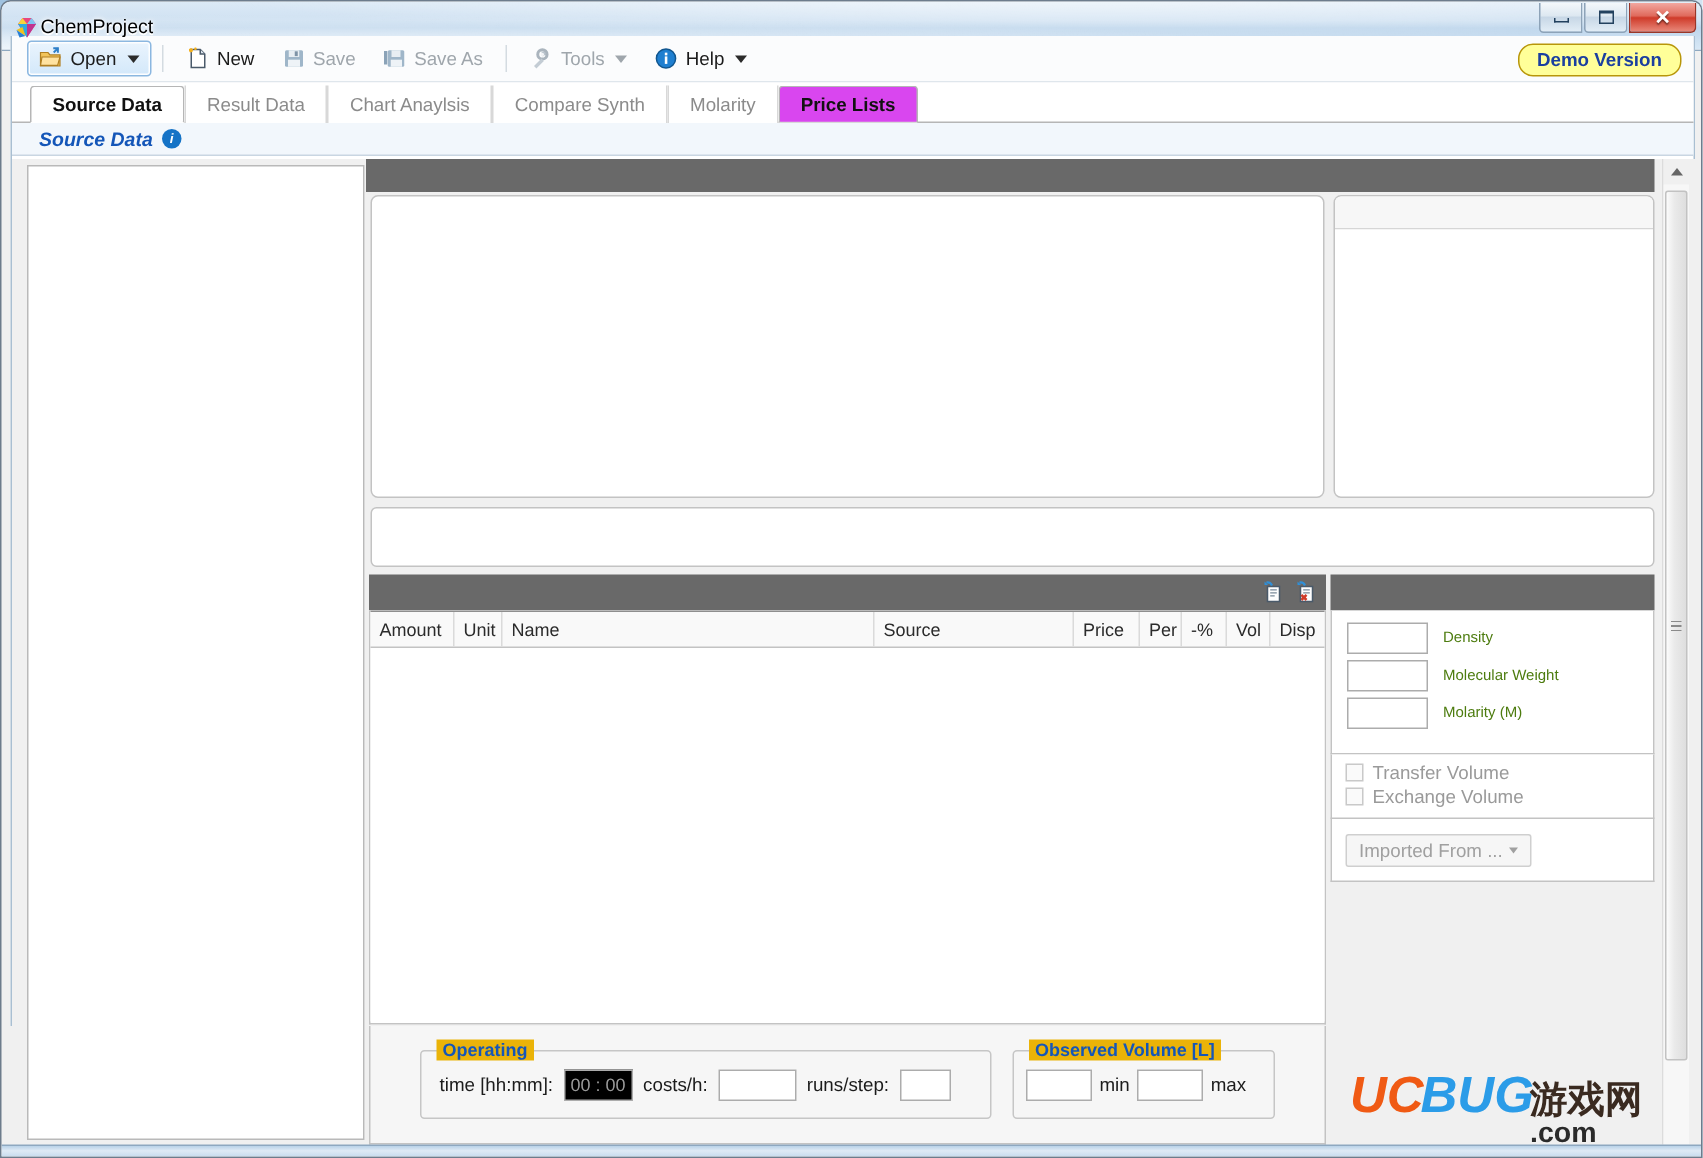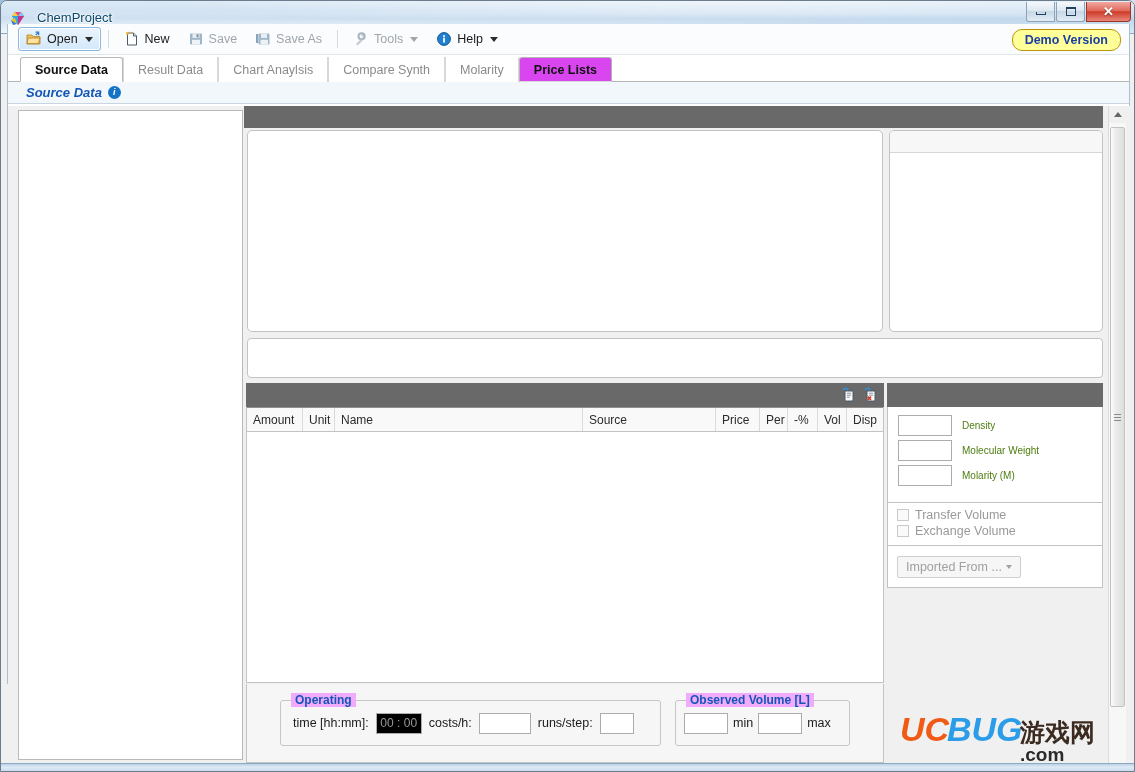--- a/index.html
+++ b/index.html
@@ -35,21 +35,21 @@
     content:"";position:absolute;left:0;top:0;width:100%;height:100%;
     background:
       radial-gradient(ellipse at 16% 120%, rgba(255,255,255,.85) 0%, rgba(255,255,255,0) 55%),
       radial-gradient(ellipse at 65% -30%, rgba(255,255,255,.7) 0%, rgba(255,255,255,0) 60%);
     pointer-events:none;border-radius:6px 6px 0 0;
   }
   .titlebar-inner{ position:relative; z-index:2; display:flex; align-items:center; height:33px; padding-left:8px;}
   .app-icon{ width:18px;height:18px;position:relative;flex:0 0 auto; }
   .app-icon svg{display:block}
   .title-text{
-    margin-left:10px; font-size:13px; color:#0c4a6e;
+    font-size:13px; color:#000000;
     text-shadow: 0 0 3px #fff, 0 0 5px #fff, 0 1px 0 #fff;
   }
   .winbtns{ position:absolute; right:3px; top:1px; display:flex; z-index:3; }
   .wb{
     width:29px;height:20px;margin-left:1px;
     border:1px solid #8da3b8; border-top:none;
     border-radius:0 0 3px 3px;
     background: linear-gradient(180deg,#f4f8fb 0%, #dde8f1 45%, #c7d7e6 50%, #e2edf6 100%);
     display:flex;align-items:center;justify-content:center;
     position:relative;
@@ -248,21 +248,21 @@
   .bottom-strip{
     position:absolute; left:2px; top:578px; width:638px; height:79px;
     background:#f6f6f6; border:1px solid #c3c3c3; border-top:none;
   }
   .fieldset{
     position:absolute; border:1px solid #c6c6c6; border-radius:3px;
     background:transparent;
   }
   .fs-legend{
     position:absolute; top:-8px; left:10px; padding:0 4px;
-    background:#f0abfc; color:#1456b8; font-weight:bold; font-size:12px;
+    background:#eab308; color:#1456b8; font-weight:bold; font-size:12px;
     white-space:nowrap;
   }
   .fs-row{ display:flex;align-items:center; height:100%; padding-left:12px; gap:7px; }
   .fl{ font-size:12.5px;color:#1b1b1b; white-space:nowrap;}
   .fi{ background:#fff;border:1px solid #acacac;height:21px; }
   .fi.time{ width:46px;display:flex;align-items:center;justify-content:center;
     color:#9a9a9a; font-size:12px; background:#000000;}
 
   
   .vscroll{

